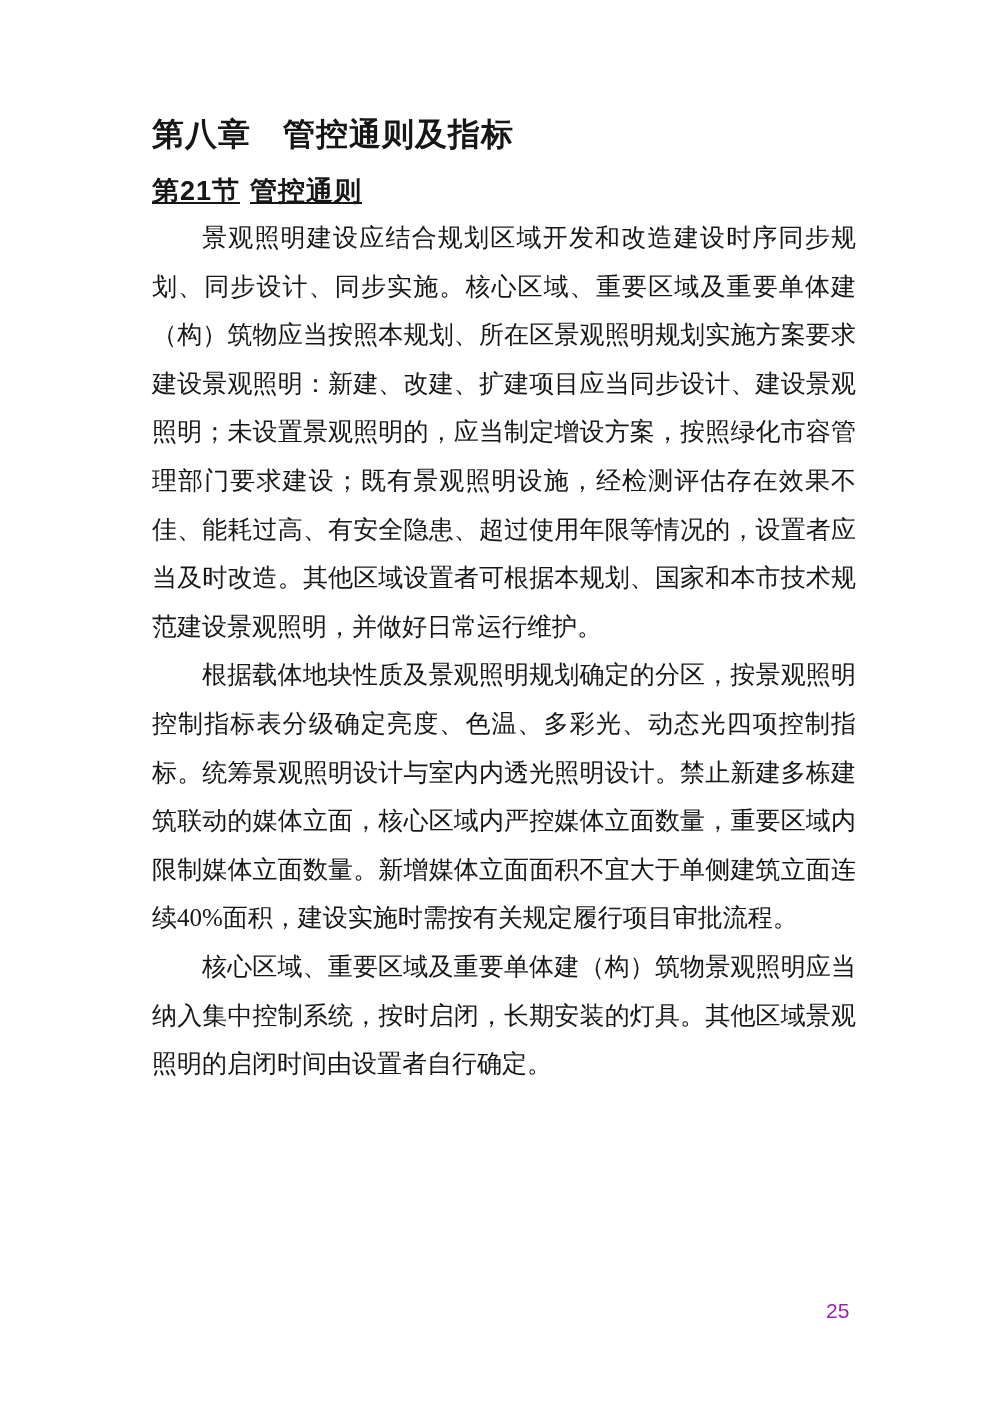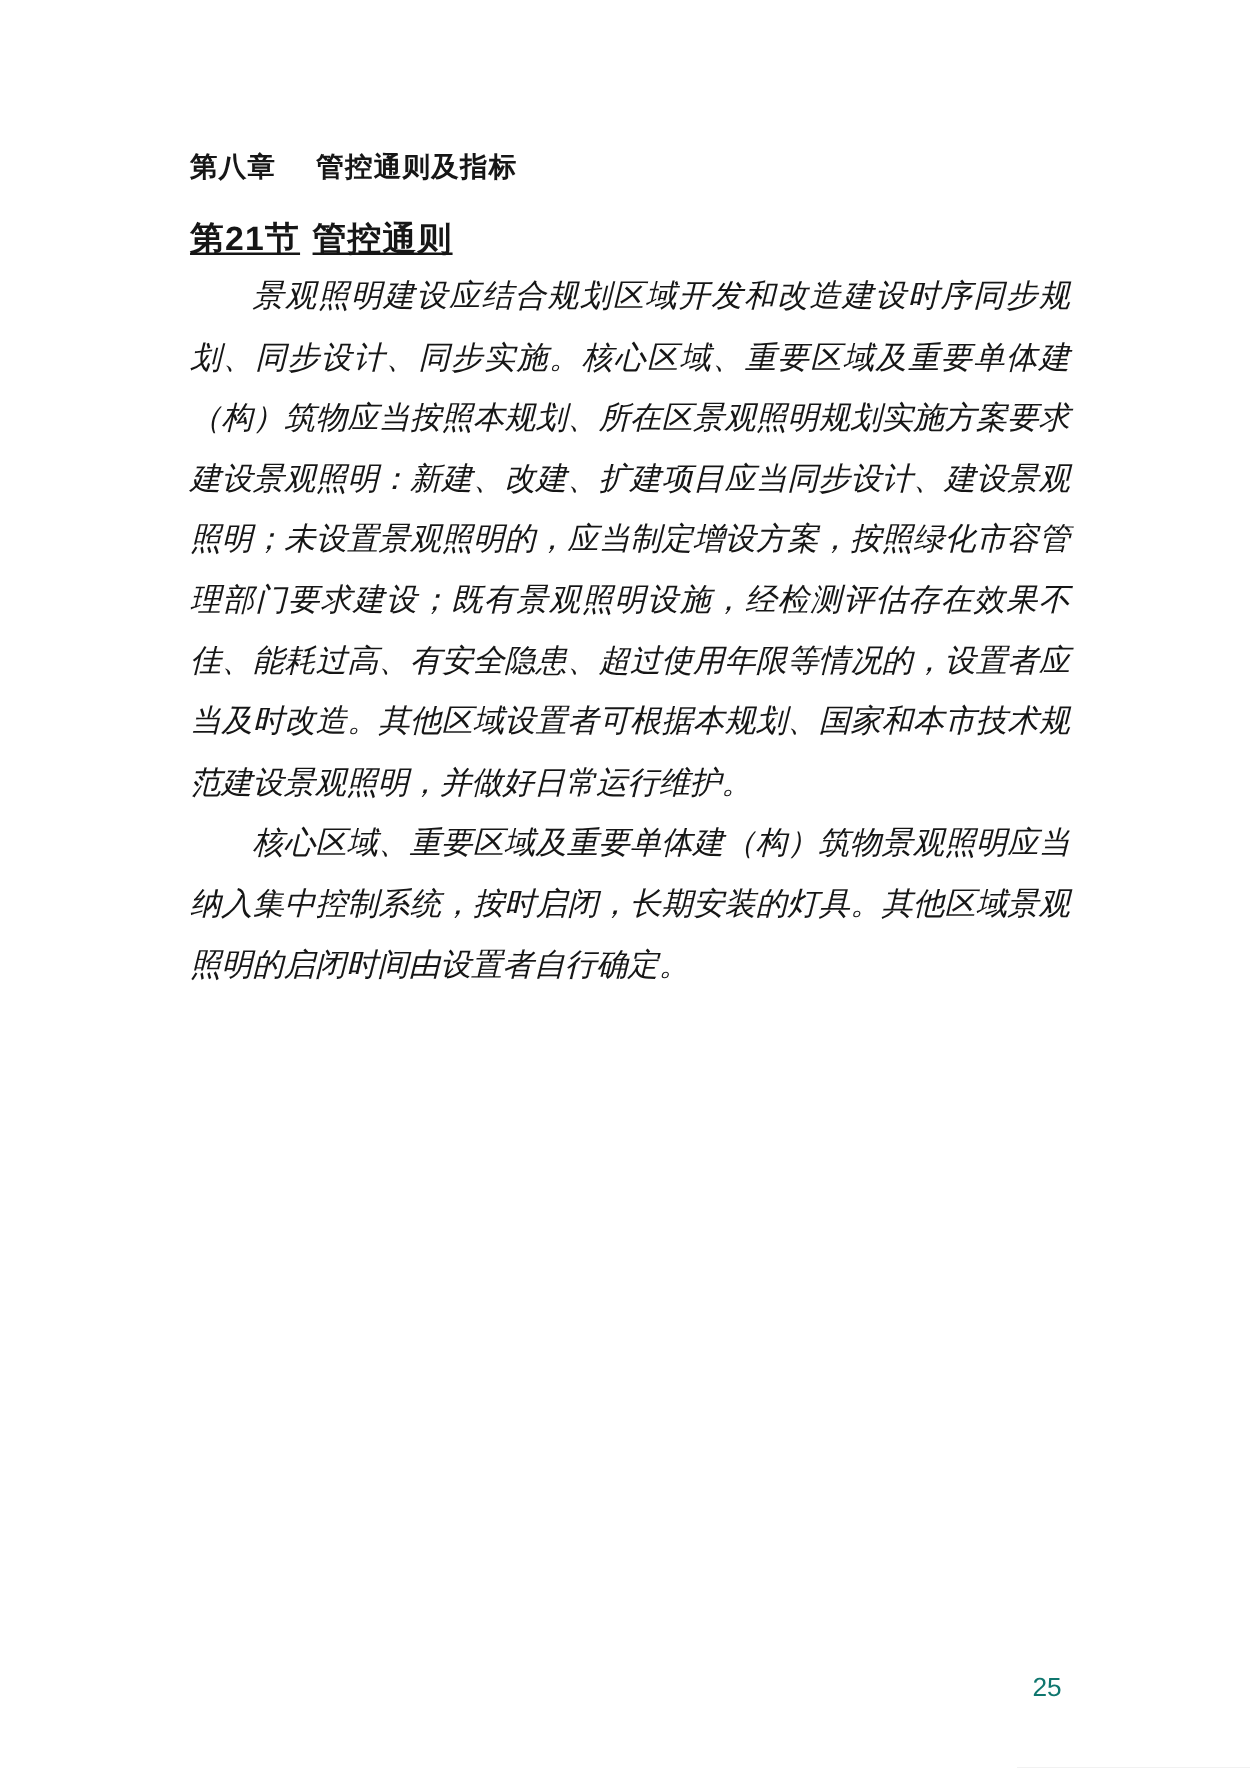--- a/index.html
+++ b/index.html
@@ -15,21 +15,21 @@
     background: #ffffff;
     color: #161616;
     overflow: hidden;
   }
   .chapter-heading {
     position: absolute;
     left: 152px;
     top: 118px;
     font-family: "Liberation Sans", sans-serif;
     font-weight: bold;
-    font-size: 22px;
+    font-size: 32px;
     line-height: 32px;
     letter-spacing: 1px;
     white-space: nowrap;
   }
   .chapter-heading .title-gap {
     display: inline-block;
     width: 32px;
   }
   .section-heading {
     position: absolute;
@@ -54,45 +54,44 @@
     width: 704px;
     font-family: "Liberation Serif", serif;
     font-size: 25px;
     line-height: 48.6px;
     text-align: justify;
   }
   .body-text p {
     margin: 0;
     padding: 0;
     text-indent: 2em;
-    font-style: italic;
   }
   .page-number {
     position: absolute;
     left: 826px;
     top: 1299px;
     font-family: "Liberation Sans", sans-serif;
     font-size: 21px;
-    color: #0f766e;
-    margin-top: 40px;
+    color: #a21caf;
   }
 </style>
 </head>
 <body>
 
 <div class="page">
 
   <div class="chapter-heading">
     <span>第八章</span><span class="title-gap"></span><span>管控通则及指标</span>
   </div>
 
   <div class="section-heading">
     <span>第21节</span><span class="title-gap"></span><span>管控通则</span>
   </div>
 
   <div class="body-text">
     <p>景观照明建设应结合规划区域开发和改造建设时序同步规划、同步设计、同步实施。核心区域、重要区域及重要单体建（构）筑物应当按照本规划、所在区景观照明规划实施方案要求建设景观照明：新建、改建、扩建项目应当同步设计、建设景观照明；未设置景观照明的，应当制定增设方案，按照绿化市容管理部门要求建设；既有景观照明设施，经检测评估存在效果不佳、能耗过高、有安全隐患、超过使用年限等情况的，设置者应当及时改造。其他区域设置者可根据本规划、国家和本市技术规范建设景观照明，并做好日常运行维护。</p>
+    <p>根据载体地块性质及景观照明规划确定的分区，按景观照明控制指标表分级确定亮度、色温、多彩光、动态光四项控制指标。统筹景观照明设计与室内内透光照明设计。禁止新建多栋建筑联动的媒体立面，核心区域内严控媒体立面数量，重要区域内限制媒体立面数量。新增媒体立面面积不宜大于单侧建筑立面连续40%面积，建设实施时需按有关规定履行项目审批流程。</p>
     <p>核心区域、重要区域及重要单体建（构）筑物景观照明应当纳入集中控制系统，按时启闭，长期安装的灯具。其他区域景观照明的启闭时间由设置者自行确定。</p>
   </div>
 
   <div class="page-number">25</div>
 
 </div>
 
 </body></html>

